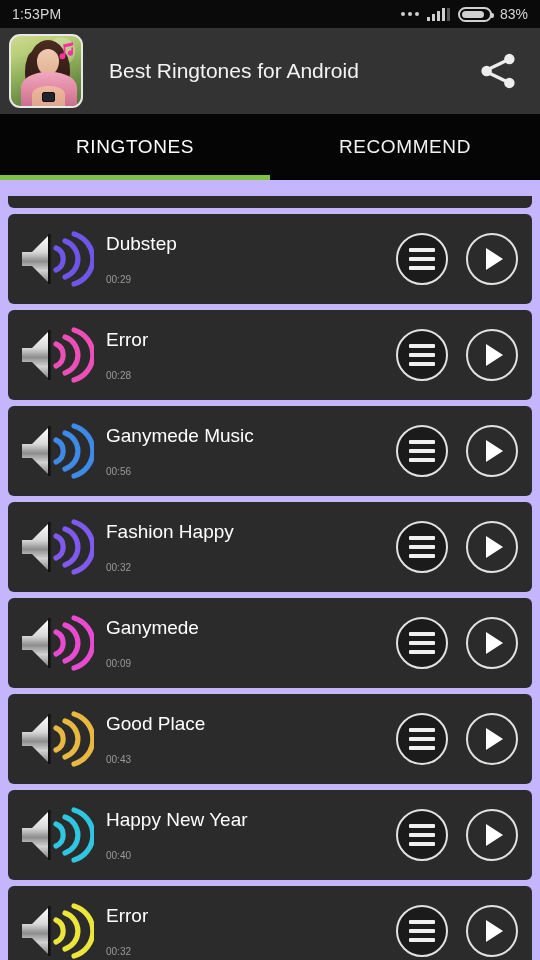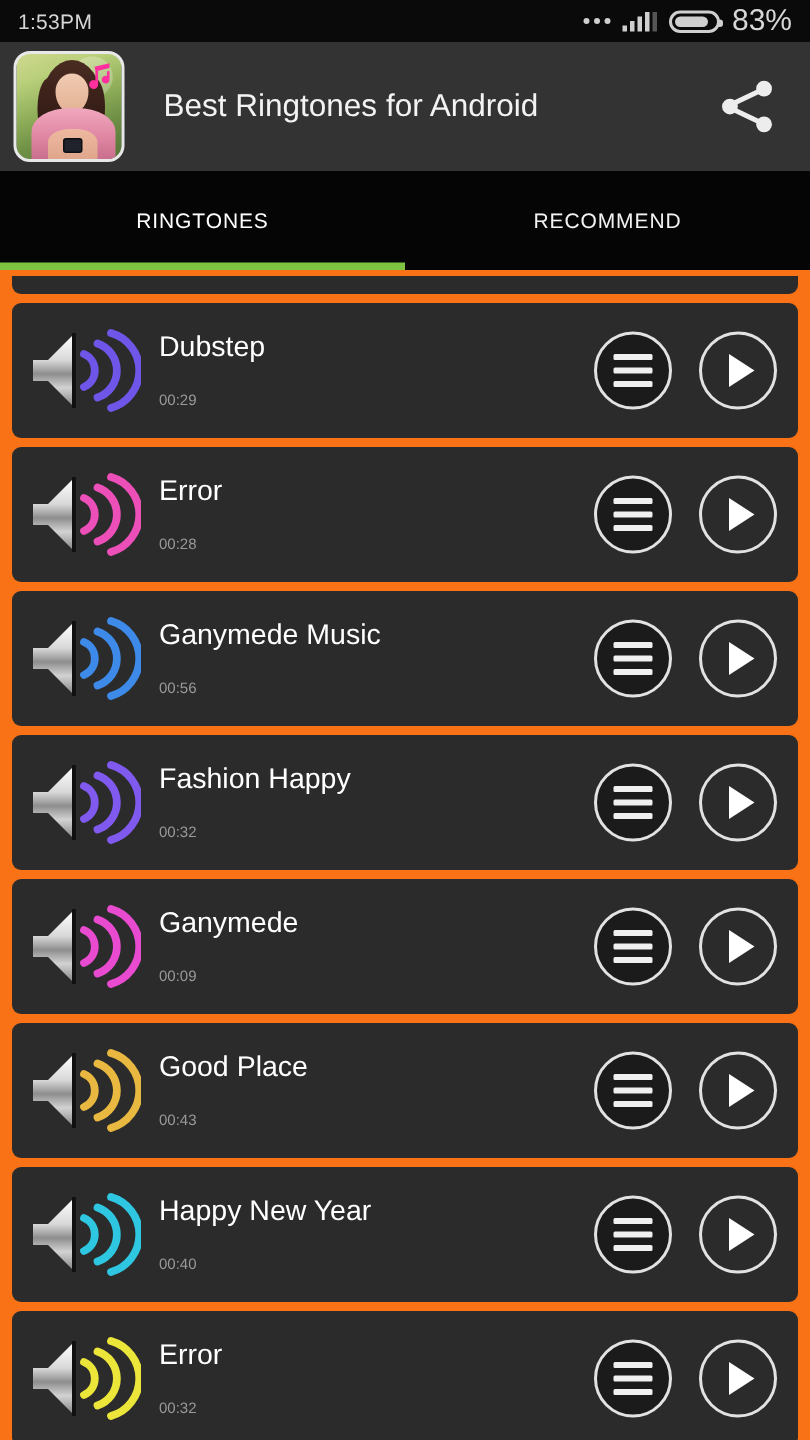--- a/index.html
+++ b/index.html
@@ -30,21 +30,21 @@
   .signal i:nth-child(5){ height:13px; background:#555; }
   .battery {
     width:34px; height:15px; border:2px solid #cfcfcf; border-radius:8px;
     position:relative; padding:2px;
   }
   .battery::after {
     content:""; position:absolute; right:-4px; top:4px;
     width:3px; height:5px; background:#cfcfcf; border-radius:0 2px 2px 0;
   }
   .battery span { display:block; height:100%; background:#cfcfcf; border-radius:4px; }
-  .batt-pct { font-size:20px; color:#d6d6d6; }
+  .batt-pct { font-size:14px; color:#d6d6d6; }
 
   
   .header {
     height:86px; background:#333333;
     display:flex; align-items:center; padding:0 14px 0 9px; gap:26px;
   }
   .app-icon {
     width:74px; height:74px; border-radius:11px; flex:none;
     background:
       radial-gradient(circle at 72% 22%, rgba(255,255,255,.25) 0 18%, transparent 19%),
@@ -94,31 +94,31 @@
     width:56px; height:56px; flex:none; display:flex;
     align-items:center; justify-content:center; cursor:pointer;
   }
 
   
   .tabs {
     height:66px; background:#050505; display:flex; position:relative;
   }
   .tab {
     flex:1; display:flex; align-items:center; justify-content:center;
-    color:#ffffff; font-size:14px; letter-spacing:.6px; cursor:pointer;
+    color:#ffffff; font-size:19px; letter-spacing:.6px; cursor:pointer;
   }
   .tab.inactive { color:#f2f2f2; }
   .tab-underline {
     position:absolute; bottom:0; left:0; width:50%; height:5px;
   }
 
   
   .list {
     position:absolute; top:180px; left:0; right:0; bottom:0;
-    background:#f97316; padding:4px 8px; overflow:hidden;
+    background:#c4b5fd; padding:16px 8px; overflow:hidden;
   }
   .row-partial {
     height:12px; background:#2b2b2b;
     border-radius:0 0 6px 6px; margin-bottom:6px;
   }
   .row {
     height:90px; background:#2b2b2b; border-radius:6px;
     margin-bottom:6px; display:flex; align-items:center;
     padding:0 14px 0 10px; position:relative; cursor:pointer;
   }

